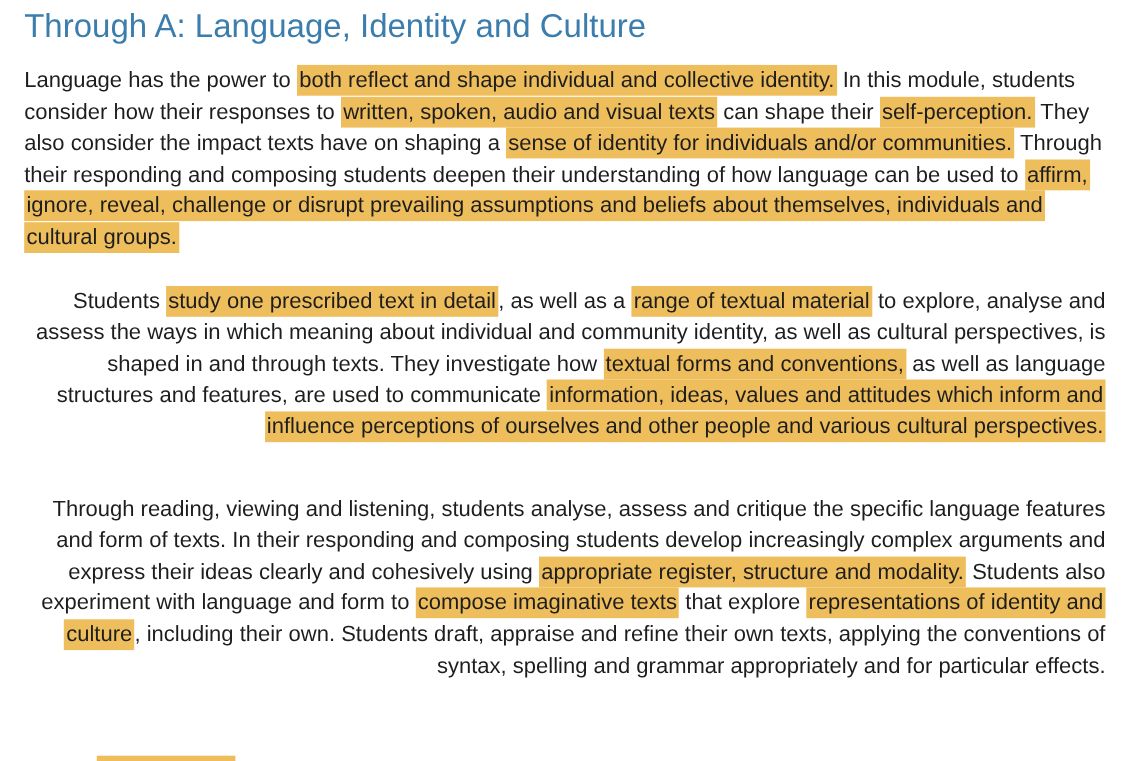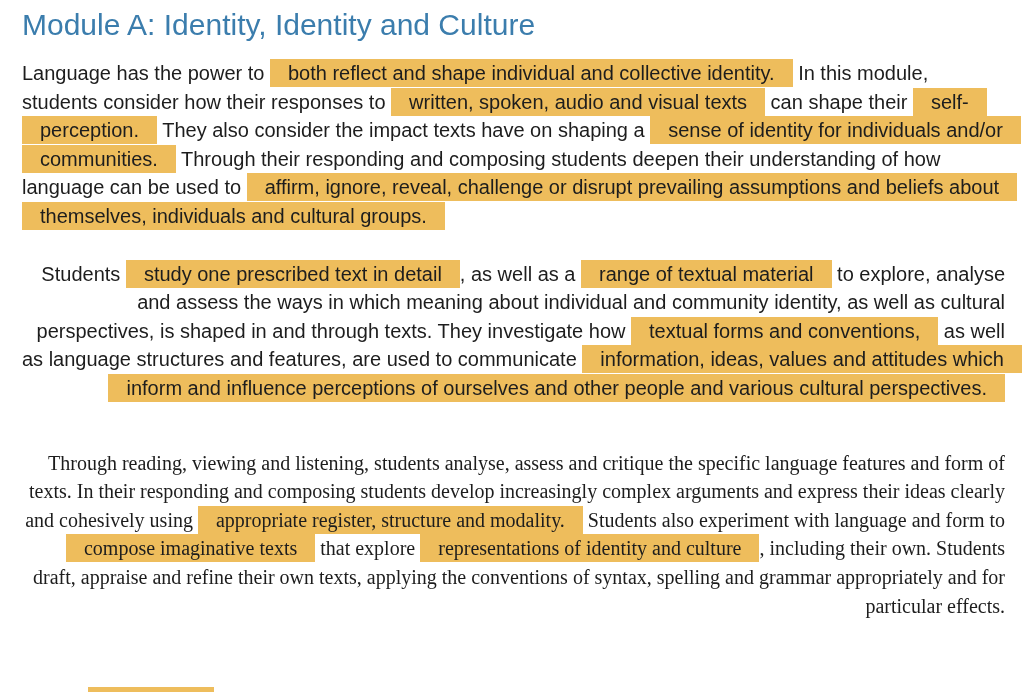--- a/index.html
+++ b/index.html
@@ -33,42 +33,42 @@
     margin-top:15px;
   }
   .para{
     margin:0;
     font-size:20px;
     line-height:28.6px;
     color:var(--text);
     text-align:left;
   }
   .para + .para{ margin-top:29px;text-align:right; }
-  .para:nth-of-type(3){ margin-top:46px;font-family:Liberation Serif, serif; }
+  .para:nth-of-type(3){ margin-top:46px; }
   .hl{
     background:var(--highlight);
-    padding:3px 18px;
+    padding:3px 2px;
     -webkit-box-decoration-break:clone;
     box-decoration-break:clone;
   }
   .txt{ background:transparent; }
   .cutoff-bar{
     position:absolute;
     left:88px;
     bottom:0;
     width:126px;
     height:5px;
     background:var(--highlight);
   }
 </style>
 </head>
 <body>
 
 <div class="doc">
-  <h1 class="page-title">Module A: Identity, Identity and Culture</h1>
+  <h1 class="page-title">Through A: Language, Identity and Culture</h1>
   <div class="paragraphs">
       <p class="para"><span class="txt">Language has the power to </span><span class="hl">both reflect and shape individual and collective identity.</span><span class="txt"> In this module, students consider how their responses to </span><span class="hl">written, spoken, audio and visual texts</span><span class="txt"> can shape their </span><span class="hl">self-perception.</span><span class="txt"> They also consider the impact texts have on shaping a </span><span class="hl">sense of identity for individuals and/or communities.</span><span class="txt"> Through their responding and composing students deepen their understanding of how language can be used to </span><span class="hl">affirm, ignore, reveal, challenge or disrupt prevailing assumptions and beliefs about themselves, individuals and cultural groups.</span></p>
       <p class="para"><span class="txt">Students </span><span class="hl">study one prescribed text in detail</span><span class="txt">, as well as a </span><span class="hl">range of textual material</span><span class="txt"> to explore, analyse and assess the ways in which meaning about individual and community identity, as well as cultural perspectives, is shaped in and through texts. They investigate how </span><span class="hl">textual forms and conventions,</span><span class="txt"> as well as language structures and features, are used to communicate </span><span class="hl">information, ideas, values and attitudes which inform and influence perceptions of ourselves and other people and various cultural perspectives.</span></p>
       <p class="para"><span class="txt">Through reading, viewing and listening, students analyse, assess and critique the specific language features and form of texts. In their responding and composing students develop increasingly complex arguments and express their ideas clearly and cohesively using </span><span class="hl">appropriate register, structure and modality.</span><span class="txt"> Students also experiment with language and form to </span><span class="hl">compose imaginative texts</span><span class="txt"> that explore </span><span class="hl">representations of identity and culture</span><span class="txt">, including their own. Students draft, appraise and refine their own texts, applying the conventions of syntax, spelling and grammar appropriately and for particular effects.</span></p>
     </div>
 </div>
 
 <div class="cutoff-bar"></div>
 
 </body></html>

